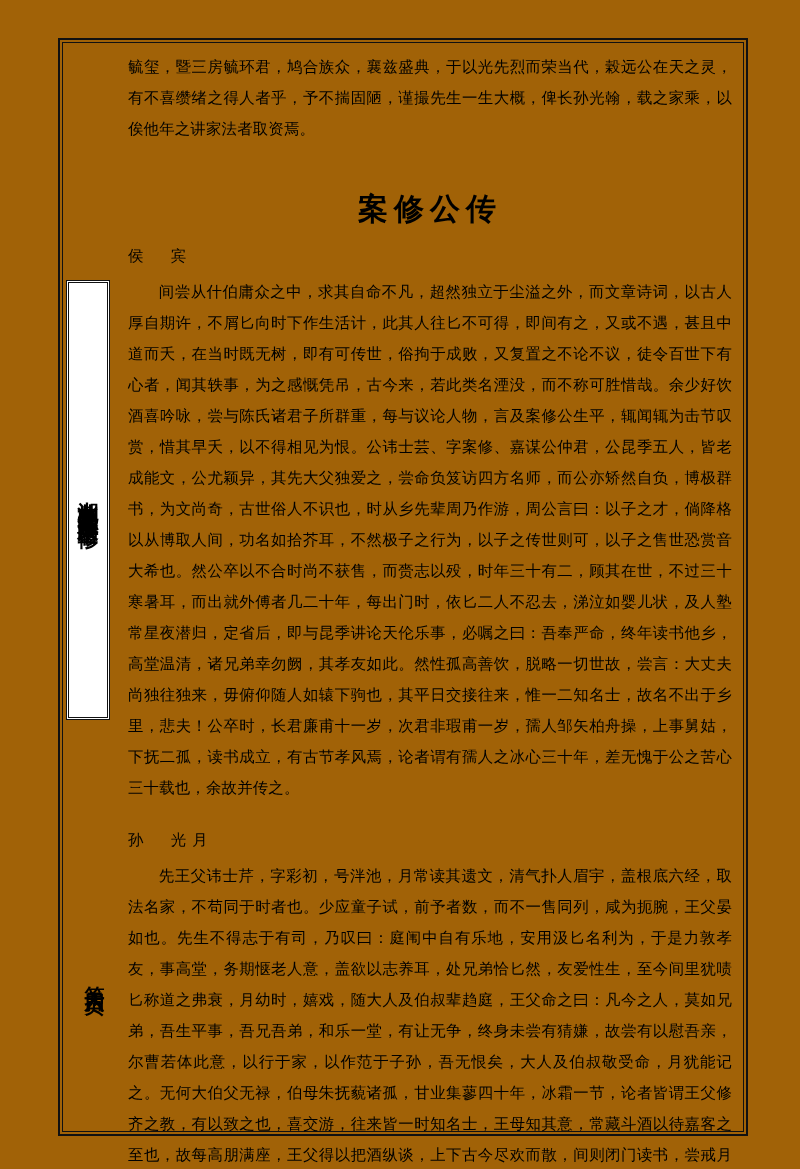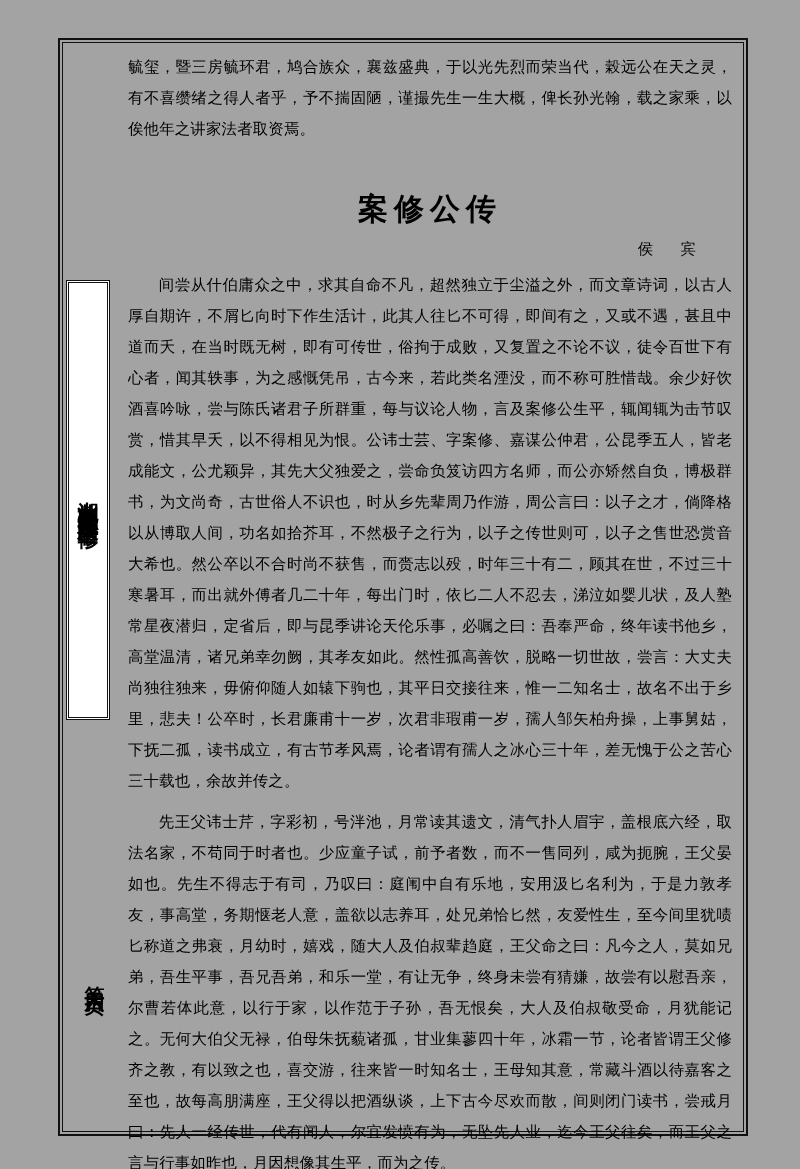--- a/index.html
+++ b/index.html
@@ -14,21 +14,21 @@
     color: #000000;
     position: relative;
     overflow: hidden;
   }
   .page {
     position: absolute;
     left: 0;
     top: 0;
     width: 800px;
     height: 1169px;
-    background: #a3a3a3;
+    background: #a16207;
   }
   
   .page-frame {
     position: absolute;
     left: 58px;
     top: 38px;
     width: 690px;
     height: 1098px;
     border: 2px solid #111;
     box-sizing: border-box;
@@ -113,23 +113,22 @@
     font-weight: bold;
     font-size: 30px;
     letter-spacing: 6px;
     text-align: center;
     margin: 26px 0 8px 0;
   }
   .byline {
     font-family: Liberation Mono, monospace;
     font-size: 15.4px;
     letter-spacing: 6px;
-    text-align: right;
     padding-right: 30px;
-    margin: 9px 0 10px 0;
+    margin: 16px 0 10px 0;
   }
   .gap-sm { height: 10px; }
   .gap-md { height: 18px; }
 </style>
 </head>
 <body>
 
 <div class="page">
 
   <div class="page-frame">
@@ -148,17 +147,18 @@
     <p class="para">毓玺，暨三房毓环君，鸠合族众，襄兹盛典，于以光先烈而荣当代，榖远公在天之灵，有不喜缵绪之得人者乎，予不揣固陋，谨撮先生一生大概，俾长孙光翰，载之家乘，以俟他年之讲家法者取资焉。</p>
 
     <div class="gap-md"></div>
 
     <h2 class="section-title">案修公传</h2>
     <div class="byline">侯　宾</div>
     <p class="para indent">间尝从什伯庸众之中，求其自命不凡，超然独立于尘溢之外，而文章诗词，以古人厚自期许，不屑匕向时下作生活计，此其人往匕不可得，即间有之，又或不遇，甚且中道而夭，在当时既无树，即有可传世，俗拘于成败，又复置之不论不议，徒令百世下有心者，闻其轶事，为之感慨凭吊，古今来，若此类名湮没，而不称可胜惜哉。余少好饮酒喜吟咏，尝与陈氏诸君子所群重，每与议论人物，言及案修公生平，辄闻辄为击节叹赏，惜其早夭，以不得相见为恨。公讳士芸、字案修、嘉谋公仲君，公昆季五人，皆老成能文，公尤颖异，其先大父独爱之，尝命负笈访四方名师，而公亦矫然自负，博极群书，为文尚奇，古世俗人不识也，时从乡先辈周乃作游，周公言曰：以子之才，倘降格以从博取人间，功名如拾芥耳，不然极子之行为，以子之传世则可，以子之售世恐赏音大希也。然公卒以不合时尚不获售，而赍志以殁，时年三十有二，顾其在世，不过三十寒暑耳，而出就外傅者几二十年，每出门时，依匕二人不忍去，涕泣如婴儿状，及人塾常星夜潜归，定省后，即与昆季讲论天伦乐事，必嘱之曰：吾奉严命，终年读书他乡，高堂温清，诸兄弟幸勿阙，其孝友如此。然性孤高善饮，脱略一切世故，尝言：大丈夫尚独往独来，毋俯仰随人如辕下驹也，其平日交接往来，惟一二知名士，故名不出于乡里，悲夫！公卒时，长君廉甫十一岁，次君非瑕甫一岁，孺人邹矢柏舟操，上事舅姑，下抚二孤，读书成立，有古节孝风焉，论者谓有孺人之冰心三十年，差无愧于公之苦心三十载也，余故并传之。</p>
 
     <div class="gap-sm"></div>
 
+    <div class="byline">孙　光月</div>
     <p class="para indent">先王父讳士芹，字彩初，号泮池，月常读其遗文，清气扑人眉宇，盖根底六经，取法名家，不苟同于时者也。少应童子试，前予者数，而不一售同列，咸为扼腕，王父晏如也。先生不得志于有司，乃叹曰：庭闱中自有乐地，安用汲匕名利为，于是力敦孝友，事高堂，务期惬老人意，盖欲以志养耳，处兄弟恰匕然，友爱性生，至今间里犹啧匕称道之弗衰，月幼时，嬉戏，随大人及伯叔辈趋庭，王父命之曰：凡今之人，莫如兄弟，吾生平事，吾兄吾弟，和乐一堂，有让无争，终身未尝有猜嫌，故尝有以慰吾亲，尔曹若体此意，以行于家，以作范于子孙，吾无恨矣，大人及伯叔敬受命，月犹能记之。无何大伯父无禄，伯母朱抚藐诸孤，甘业集蓼四十年，冰霜一节，论者皆谓王父修齐之教，有以致之也，喜交游，往来皆一时知名士，王母知其意，常藏斗酒以待嘉客之至也，故每高朋满座，王父得以把酒纵谈，上下古今尽欢而散，间则闭门读书，尝戒月曰：先人一经传世，代有闻人，尔宜发愤有为，无坠先人业，迄今王父往矣，而王父之言与行事如昨也，月因想像其生平，而为之传。</p>
 
   </div>
 
 </div>
 
 </body></html>

